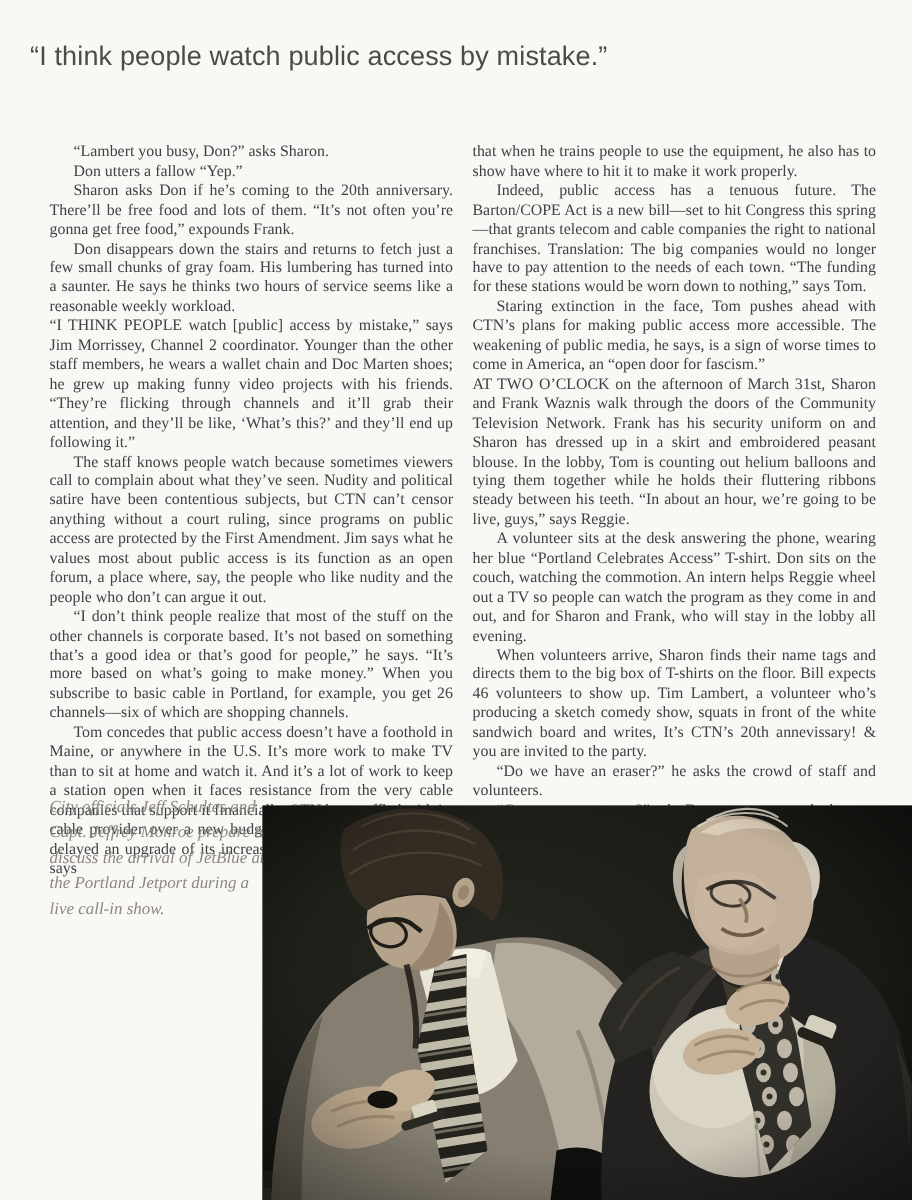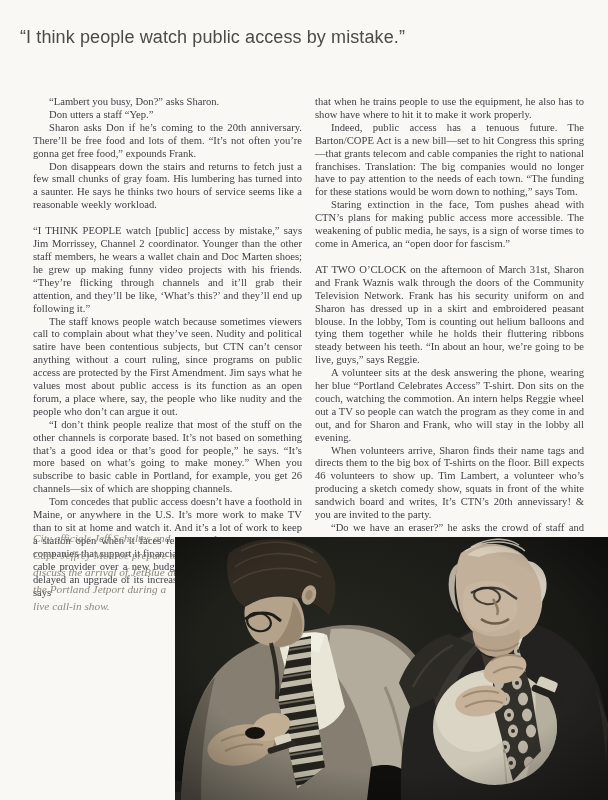--- a/index.html
+++ b/index.html
@@ -11,40 +11,40 @@
     font-size:18px;color:#4c4b47;letter-spacing:0.1px;white-space:nowrap;
   }
   .columns{position:absolute;left:33px;top:96px;width:551px;display:flex;gap:13px;}
   .col{
     width:269px;
     font-family:"Liberation Serif",serif;font-size:10.6px;line-height:12.9px;
     color:#3f4147;text-align:justify;hyphens:auto;-webkit-hyphens:auto;
   }
   .col p{margin:0;text-indent:16px;}
   .col p.flush{text-indent:0;}
-  .col p.section{text-indent:0;margin-top:13px;}
+  .col p.section{text-indent:0;}
   .caption{
     position:absolute;left:33px;top:530px;width:152px;
     font-family:"Liberation Serif",serif;font-style:italic;
     font-size:11.3px;line-height:17px;color:#8b897f;
   }
   .photo{position:absolute;left:175px;top:537px;width:433px;height:263px;background:#171714;}
   .photo svg{display:block;width:100%;height:100%;}
 </style>
 </head>
 <body>
 
 <div class="page">
 
   <h1 class="headline">“I think people watch public access by mistake.”</h1>
 
   <div class="columns">
     <div class="col" id="col-left">
         <p class="indent">“Lambert you busy, Don?” asks Sharon.</p>
-        <p class="indent">Don utters a staff “Yep.”</p>
+        <p class="indent">Don utters a fallow “Yep.”</p>
         <p class="indent">Sharon asks Don if he’s coming to the 20th anniversary. There’ll be free food and lots of them. “It’s not often you’re gonna get free food,” expounds Frank.</p>
         <p class="indent">Don disappears down the stairs and returns to fetch just a few small chunks of gray foam. His lumbering has turned into a saunter. He says he thinks two hours of service seems like a reasonable weekly workload.</p>
         <p class="section">“I THINK PEOPLE watch [public] access by mistake,” says Jim Morrissey, Channel 2 coordinator. Younger than the other staff members, he wears a wallet chain and Doc Marten shoes; he grew up making funny video projects with his friends. “They’re flicking through channels and it’ll grab their attention, and they’ll be like, ‘What’s this?’ and they’ll end up following it.”</p>
         <p class="indent">The staff knows people watch because sometimes viewers call to complain about what they’ve seen. Nudity and political satire have been contentious subjects, but CTN can’t censor anything without a court ruling, since programs on public access are protected by the First Amendment. Jim says what he values most about public access is its function as an open forum, a place where, say, the people who like nudity and the people who don’t can argue it out.</p>
         <p class="indent">“I don’t think people realize that most of the stuff on the other channels is corporate based. It’s not based on something that’s a good idea or that’s good for people,” he says. “It’s more based on what’s going to make money.” When you subscribe to basic cable in Portland, for example, you get 26 channels—six of which are shopping channels.</p>
         <p class="indent">Tom concedes that public access doesn’t have a foothold in Maine, or anywhere in the U.S. It’s more work to make TV than to sit at home and watch it. And it’s a lot of work to keep a station open when it faces resistance from the very cable companies that support it financially. CTN has scuffled with its cable provider over a new budget for three years, which has delayed an upgrade of its increasingly rickety equipment. Jim says</p>
       </div>
     <div class="col" id="col-right">
         <p class="flush">that when he trains people to use the equipment, he also has to show have where to hit it to make it work properly.</p>
         <p class="indent">Indeed, public access has a tenuous future. The Barton/COPE Act is a new bill—set to hit Congress this spring—that grants telecom and cable companies the right to national franchises. Translation: The big companies would no longer have to pay attention to the needs of each town. “The funding for these stations would be worn down to nothing,” says Tom.</p>

